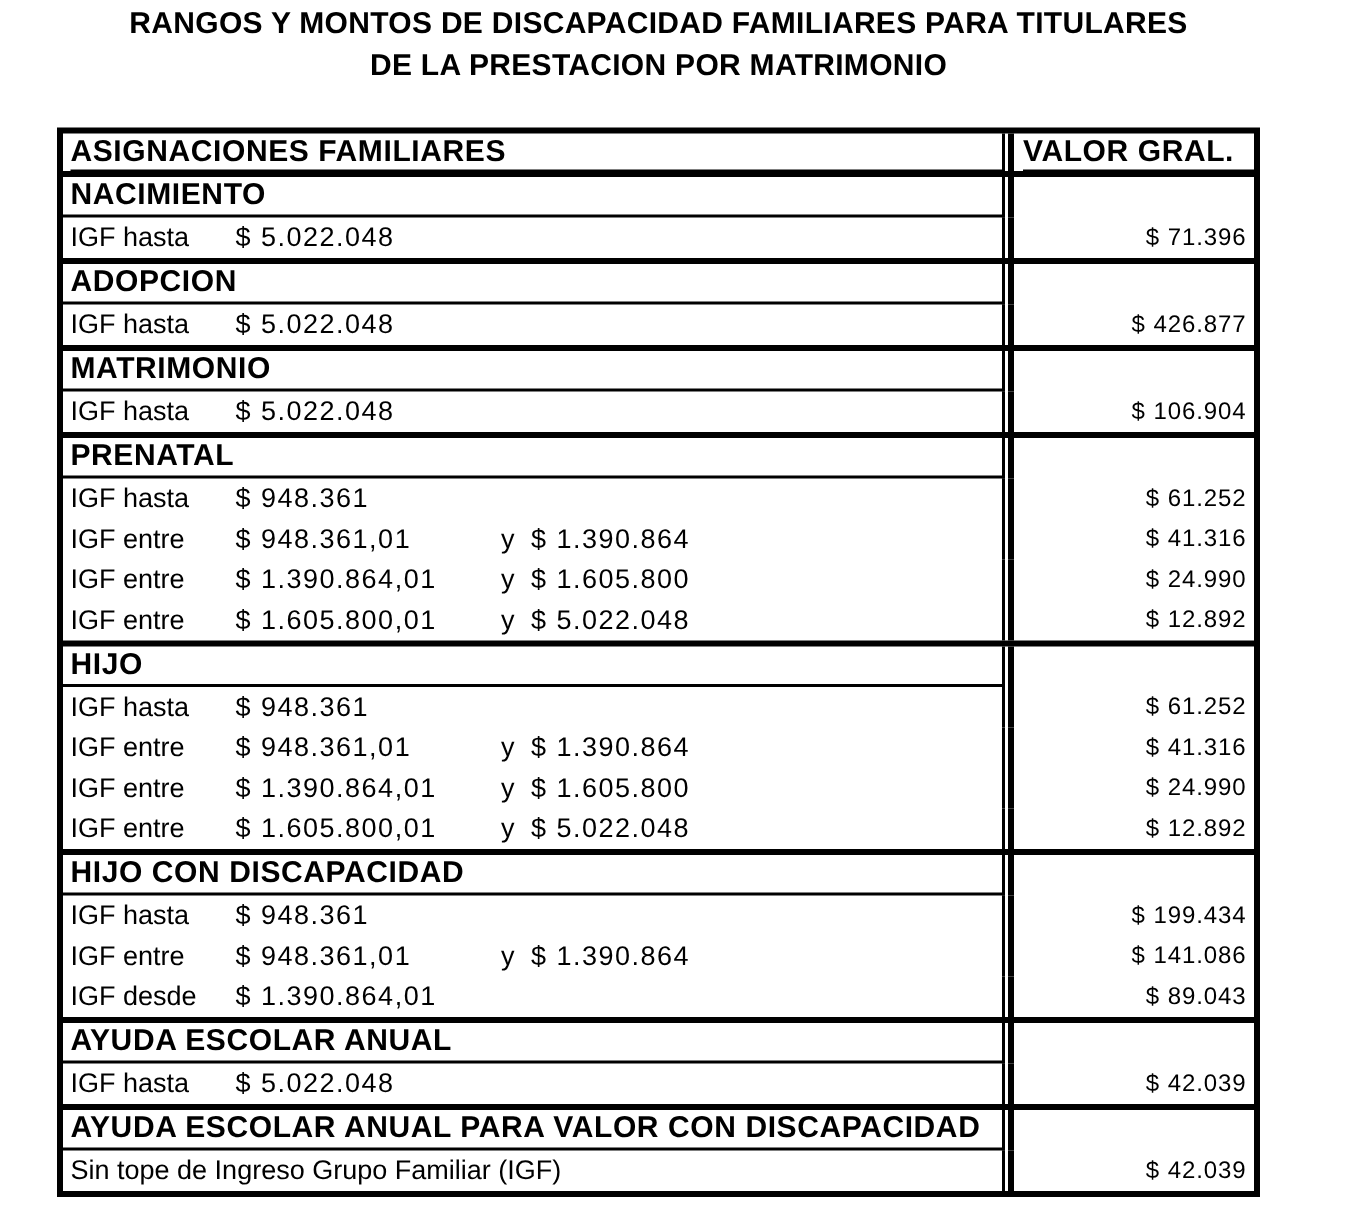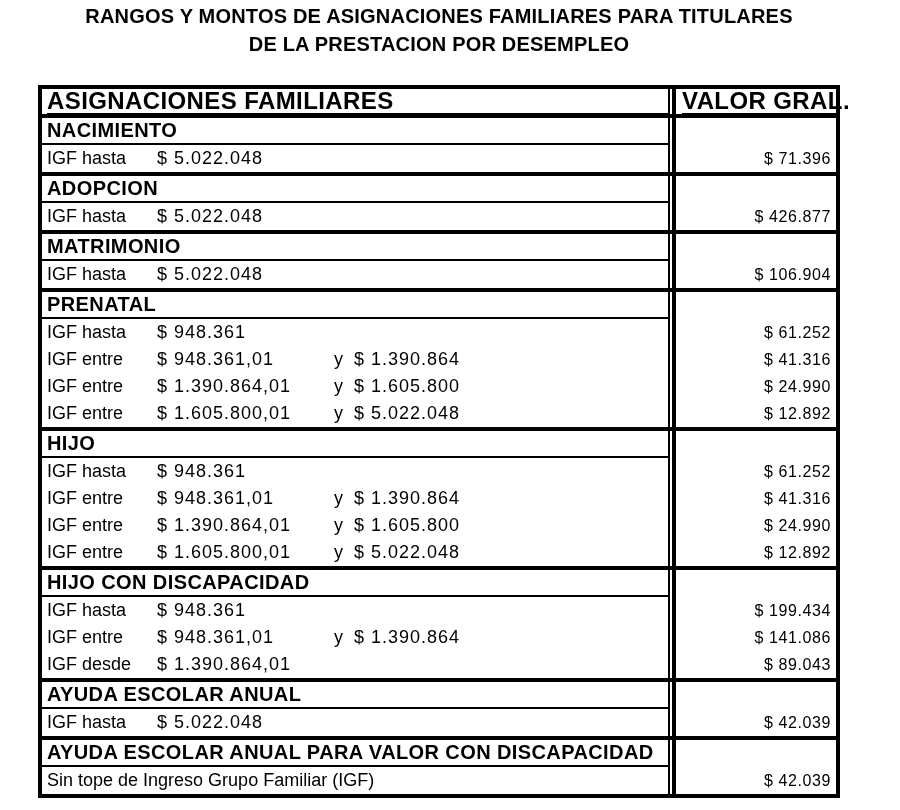--- a/index.html
+++ b/index.html
@@ -27,21 +27,21 @@
     display: flex; align-items: center;
     white-space: nowrap; overflow: hidden;
   }
   .cell-r {
     width: 164px; flex: none;
     border-left: 4px solid #000000; margin-left: 2px;
     display: flex; align-items: center; justify-content: flex-end;
     padding-right: 5px; white-space: nowrap;
   }
   
-  .hdr-row { height: 29px; border-bottom: 4px solid #000000; font-weight: bold; font-size: 24px; }
+  .hdr-row { height: 29px; border-bottom: 4px solid #000000; font-weight: bold; font-size: 20px; }
   .hdr-row .cell-l, .hdr-row .cell-r { align-items: flex-start; padding-top: 0; }
   .hdr-row .cell-r { justify-content: flex-start; padding-left: 6px; padding-right: 0; }
   .hdr-inner {
     height: 26px; width: 100%;
     border-bottom: 2px solid #000000;
     display: flex; align-items: center;
     letter-spacing: 0.4px;
   }
   
   .section { border-bottom: 4px solid #000000; }
@@ -56,22 +56,22 @@
   .lbl.full { width: auto; flex: none; }
   .amt  { width: 177px; flex: none; letter-spacing: 1px; }
   .conj { width: 20px; flex: none; }
   .amt2 { letter-spacing: 1px; }
   .val  { font-size: 16px; letter-spacing: 0.6px; }
 </style>
 </head>
 <body>
 
 <div class="doc-title">
-  <div>RANGOS Y MONTOS DE ASIGNACIONES FAMILIARES PARA TITULARES</div>
-  <div>DE LA PRESTACION POR DESEMPLEO</div>
+  <div>RANGOS Y MONTOS DE DISCAPACIDAD FAMILIARES PARA TITULARES</div>
+  <div>DE LA PRESTACION POR MATRIMONIO</div>
 </div>
 
 <div class="table">
   <div class="row hdr-row">
     <div class="cell-l">
       <span class="hdr-inner">ASIGNACIONES FAMILIARES</span>
     </div>
     <div class="cell-r">
       <span class="hdr-inner">VALOR GRAL.</span>
     </div>

